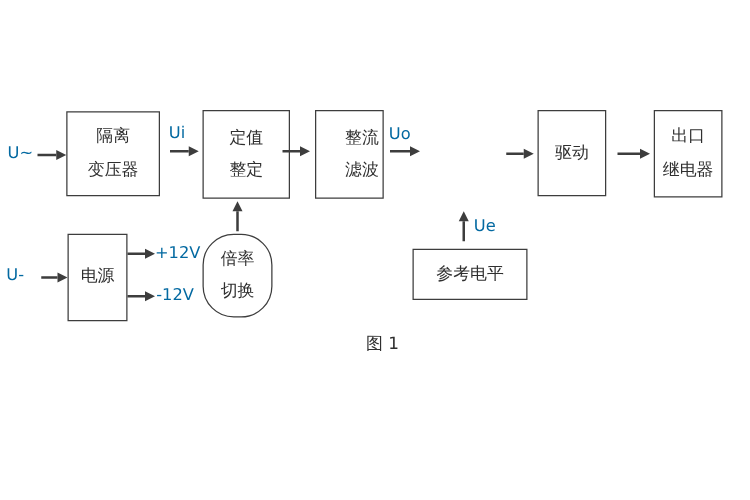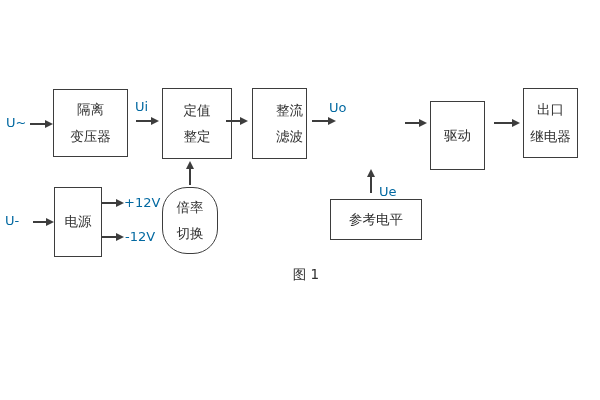--- a/index.html
+++ b/index.html
@@ -92,21 +92,21 @@
     <span>定值</span>
     <span>整定</span>
   </div>
 
   <div class="box" style="left:252px; top:88px; width:55px; height:71px;padding-left:20px;">
     <span>整流</span>
     <span>滤波</span>
   </div>
 
 
-  <div class="box" style="left:430px; top:88px; width:55px; height:69px;margin-top:13px;">
+  <div class="box" style="left:430px; top:88px; width:55px; height:69px;">
     <span>驱动</span>
   </div>
 
   <div class="box" style="left:523px; top:88px; width:55px; height:70px;">
     <span>出口</span>
     <span>继电器</span>
   </div>
 
   <div class="box" style="left:54px; top:187px; width:48px; height:70px;">
     <span>电源</span>
@@ -116,25 +116,25 @@
     <span>倍率</span>
     <span>切换</span>
   </div>
 
   <div class="box" style="left:330px; top:199px; width:92px; height:41px;justify-content:center;">
     <span>参考电平</span>
   </div>
 
   <span class="lbl" style="left:6px; top:116px;">U~</span>
   <span class="lbl" style="left:135px; top:100px;">Ui</span>
-  <span class="lbl" style="left:311px; top:101px;margin-left:18px;">Uo</span>
+  <span class="lbl" style="left:311px; top:101px;">Uo</span>
   <span class="lbl" style="left:5px; top:214px;">U-</span>
   <span class="lbl" style="left:124px; top:196px;">+12V</span>
   <span class="lbl" style="left:125px; top:230px;">-12V</span>
-  <span class="lbl" style="left:379px; top:175px;margin-top:10px;">Ue</span>
+  <span class="lbl" style="left:379px; top:175px;">Ue</span>
 
   <div class="arr-r" style="left:30px; top:123px; width:15px;"></div>
   <div class="arr-r" style="left:136px; top:120px; width:15px;"></div>
   <div class="arr-r" style="left:226px; top:120px; width:14px;"></div>
   <div class="arr-r" style="left:312px; top:120px; width:16px;"></div>
   <div class="arr-r" style="left:405px; top:122px; width:14px;"></div>
   <div class="arr-r" style="left:494px; top:122px; width:18px;"></div>
   <div class="arr-r" style="left:33px; top:221px; width:13px;"></div>
   <div class="arr-r" style="left:102px; top:202px; width:14px;"></div>
   <div class="arr-r" style="left:102px; top:236px; width:14px;"></div>

